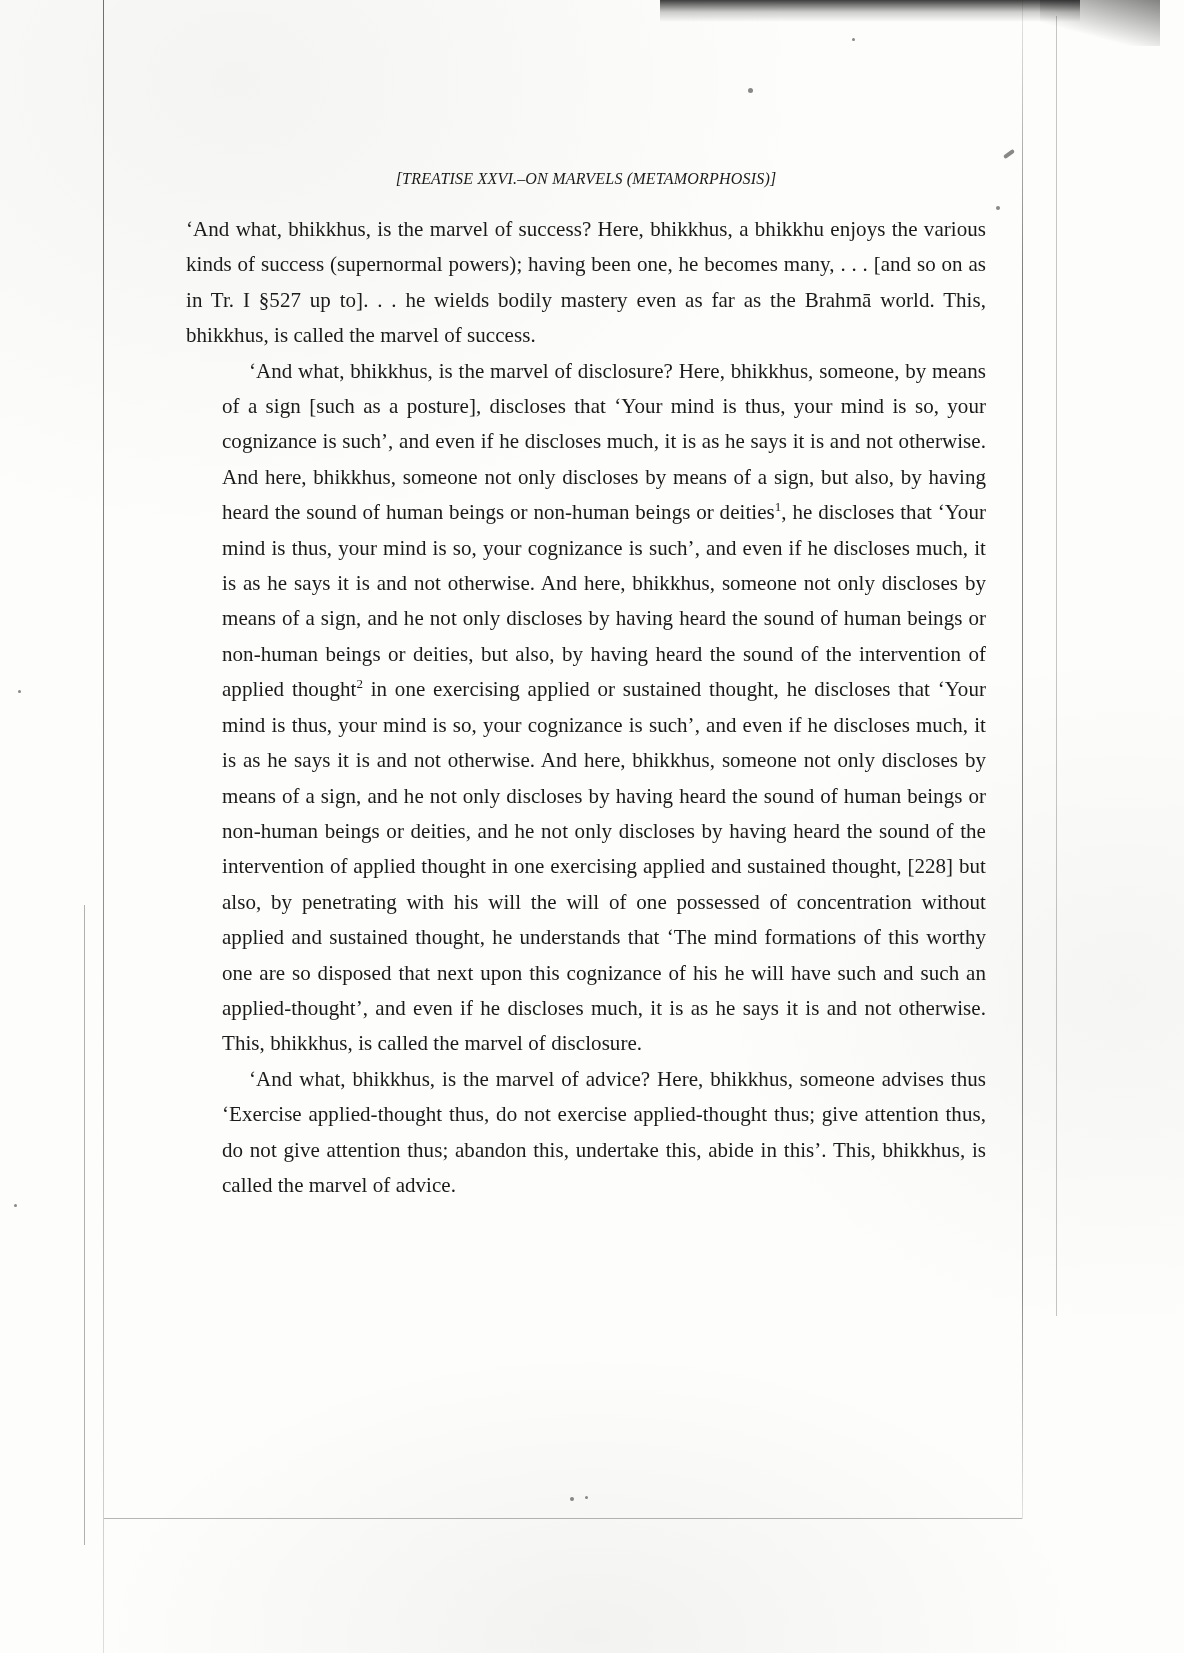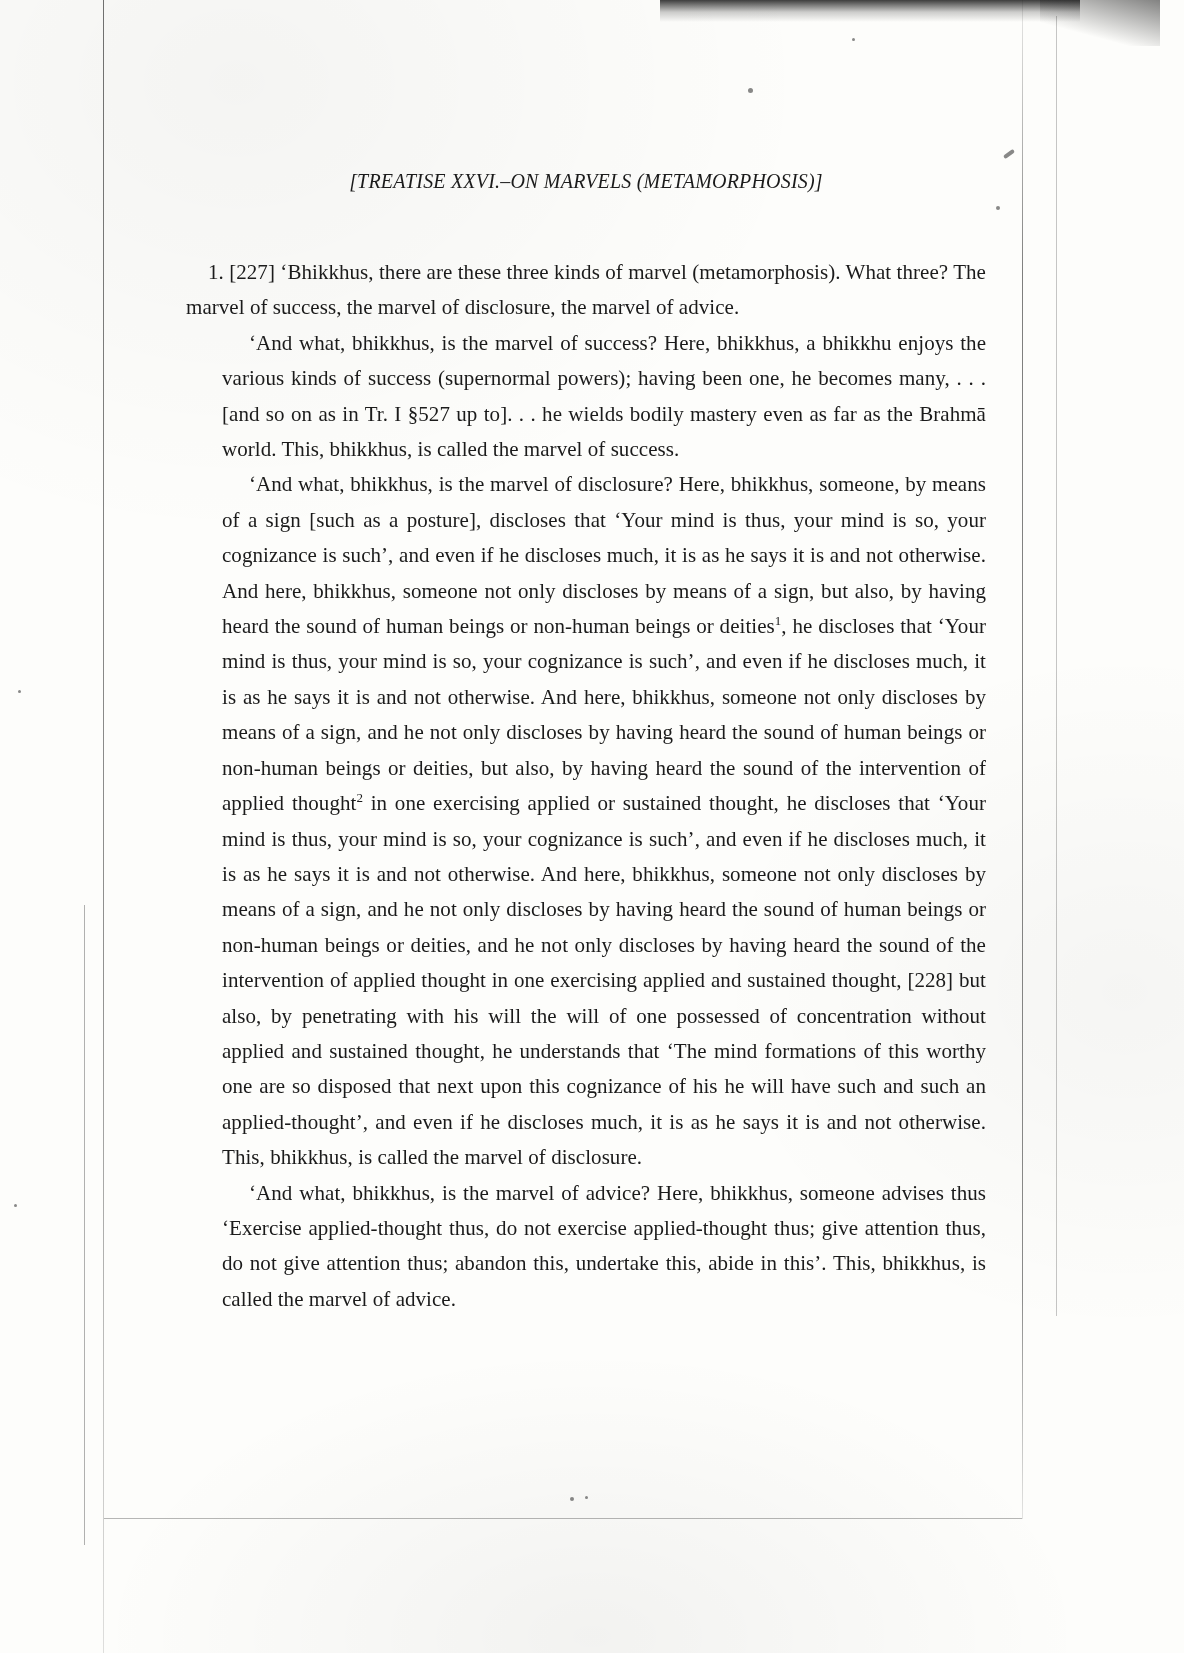--- a/index.html
+++ b/index.html
@@ -97,24 +97,24 @@
   
   .content {
     position: absolute;
     top: 170px;
     left: 186px;
     width: 800px;
   }
 
   .running-head {
     font-style: italic;
-    font-size: 20px;
+    font-size: 16px;
     letter-spacing: 0.2px;
     text-align: center;
-    margin: 0 0 62px 0;
+    margin: 0 0 24px 0;
     white-space: nowrap;
   }
 
   p.para {
     margin: 0;
     font-size: 21px;
     line-height: 35.4px;
     text-align: justify;
     text-justify: inter-word;
     letter-spacing: 0.05px;
@@ -149,21 +149,20 @@
 <div class="speck" style="top:38px;left:852px;width:3px;height:3px;"></div>
 <div class="speck" style="top:1497px;left:570px;width:4px;height:4px;"></div>
 <div class="speck" style="top:1496px;left:585px;width:3px;height:3px;"></div>
 <div class="speck" style="top:1204px;left:14px;width:3px;height:3px;"></div>
 <div class="speck" style="top:690px;left:18px;width:3px;height:3px;"></div>
 
 <div class="content">
 
   <div class="running-head">[TREATISE XXVI.–ON MARVELS (METAMORPHOSIS)]</div>
 
-  <p class="para" style="text-indent:22px;">1.   [227] ‘Bhikkhus, there are these three kinds of marvel (metamorphosis). What three? The marvel of success, the marvel of disclosure, the marvel of advice.</p>
 
   <p class="para">‘And what, bhikkhus, is the marvel of success? Here, bhikkhus, a bhikkhu enjoys the various kinds of success (supernormal powers); having been one, he becomes many, . . . [and so on as in Tr. I §527 up to]. . . he wields bodily mastery even as far as the Brahmā world. This, bhikkhus, is called the marvel of success.</p>
 
   <p class="para"><span>‘And what, bhikkhus, is the marvel of disclosure? Here, bhikkhus, someone, by means of a sign [such as a posture], discloses that ‘Your mind is thus, your mind is so, your cognizance is such’, and even if he discloses much, it is as he says it is and not otherwise. And here, bhikkhus, someone not only discloses by means of a sign, but also, by having heard the sound of human beings or non-human beings or deities</span><sup>1</sup><span>, he discloses that ‘Your mind is thus, your mind is so, your cognizance is such’, and even if he discloses much, it is as he says it is and not otherwise. And here, bhikkhus, someone not only discloses by means of a sign, and he not only discloses by having heard the sound of human beings or non-human beings or deities, but also, by having heard the sound of the intervention of applied thought</span><sup>2</sup><span> in one exercising applied or sustained thought, he discloses that ‘Your mind is thus, your mind is so, your cognizance is such’, and even if he discloses much, it is as he says it is and not otherwise. And here, bhikkhus, someone not only discloses by means of a sign, and he not only discloses by having heard the sound of human beings or non-human beings or deities, and he not only discloses by having heard the sound of the intervention of applied thought in one exercising applied and sustained thought, [228] but also, by penetrating with his will the will of one possessed of concentration without applied and sustained thought, he understands that ‘The mind formations of this worthy one are so disposed that next upon this cognizance of his he will have such and such an applied-thought’, and even if he discloses much, it is as he says it is and not otherwise. This, bhikkhus, is called the marvel of disclosure.</span></p>
 
   <p class="para">‘And what, bhikkhus, is the marvel of advice? Here, bhikkhus, someone advises thus ‘Exercise applied-thought thus, do not exercise applied-thought thus; give attention thus, do not give attention thus; abandon this, undertake this, abide in this’. This, bhikkhus, is called the marvel of advice.</p>
 
 </div>
 
 </body></html>

